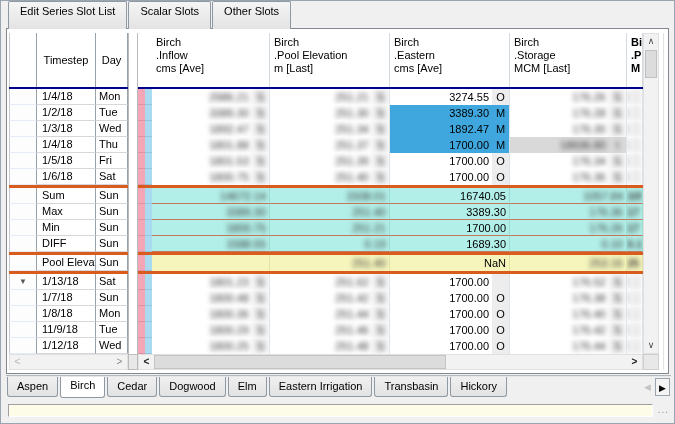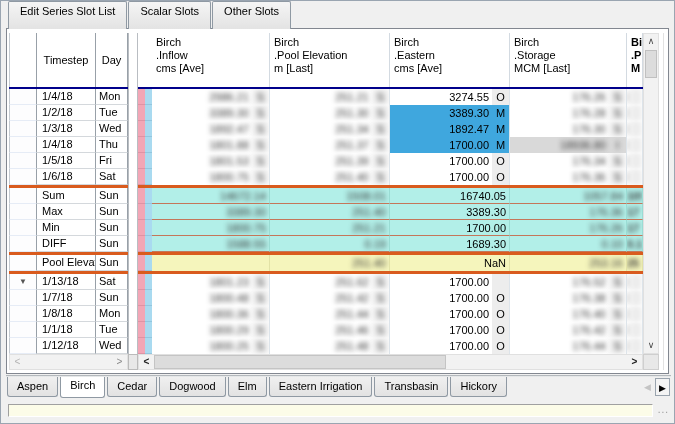--- a/index.html
+++ b/index.html
@@ -525,21 +525,21 @@
               <div class="num blur">176.40</div>
               <div class="flag blur">S</div>
             </div>
             <div class="mcell b" style="width: 16px;">
               <div class="num blur">17.6</div>
               <div class="flag blur"></div>
             </div>
           </div>
           <div class="row data">
             <div class="mkr"></div>
-            <div class="lcell ts">1/1/18</div>
+            <div class="lcell ts">11/9/18</div>
             <div class="lcell day">Tue</div>
             <div class="gap"></div>
             <div class="stripe pink"></div>
             <div class="stripe blue"></div>
             <div class="mcell" style="width: 118px;">
               <div class="num blur">1800.29</div>
               <div class="flag blur">S</div>
             </div>
             <div class="mcell" style="width: 120px;">
               <div class="num blur">251.46</div>

